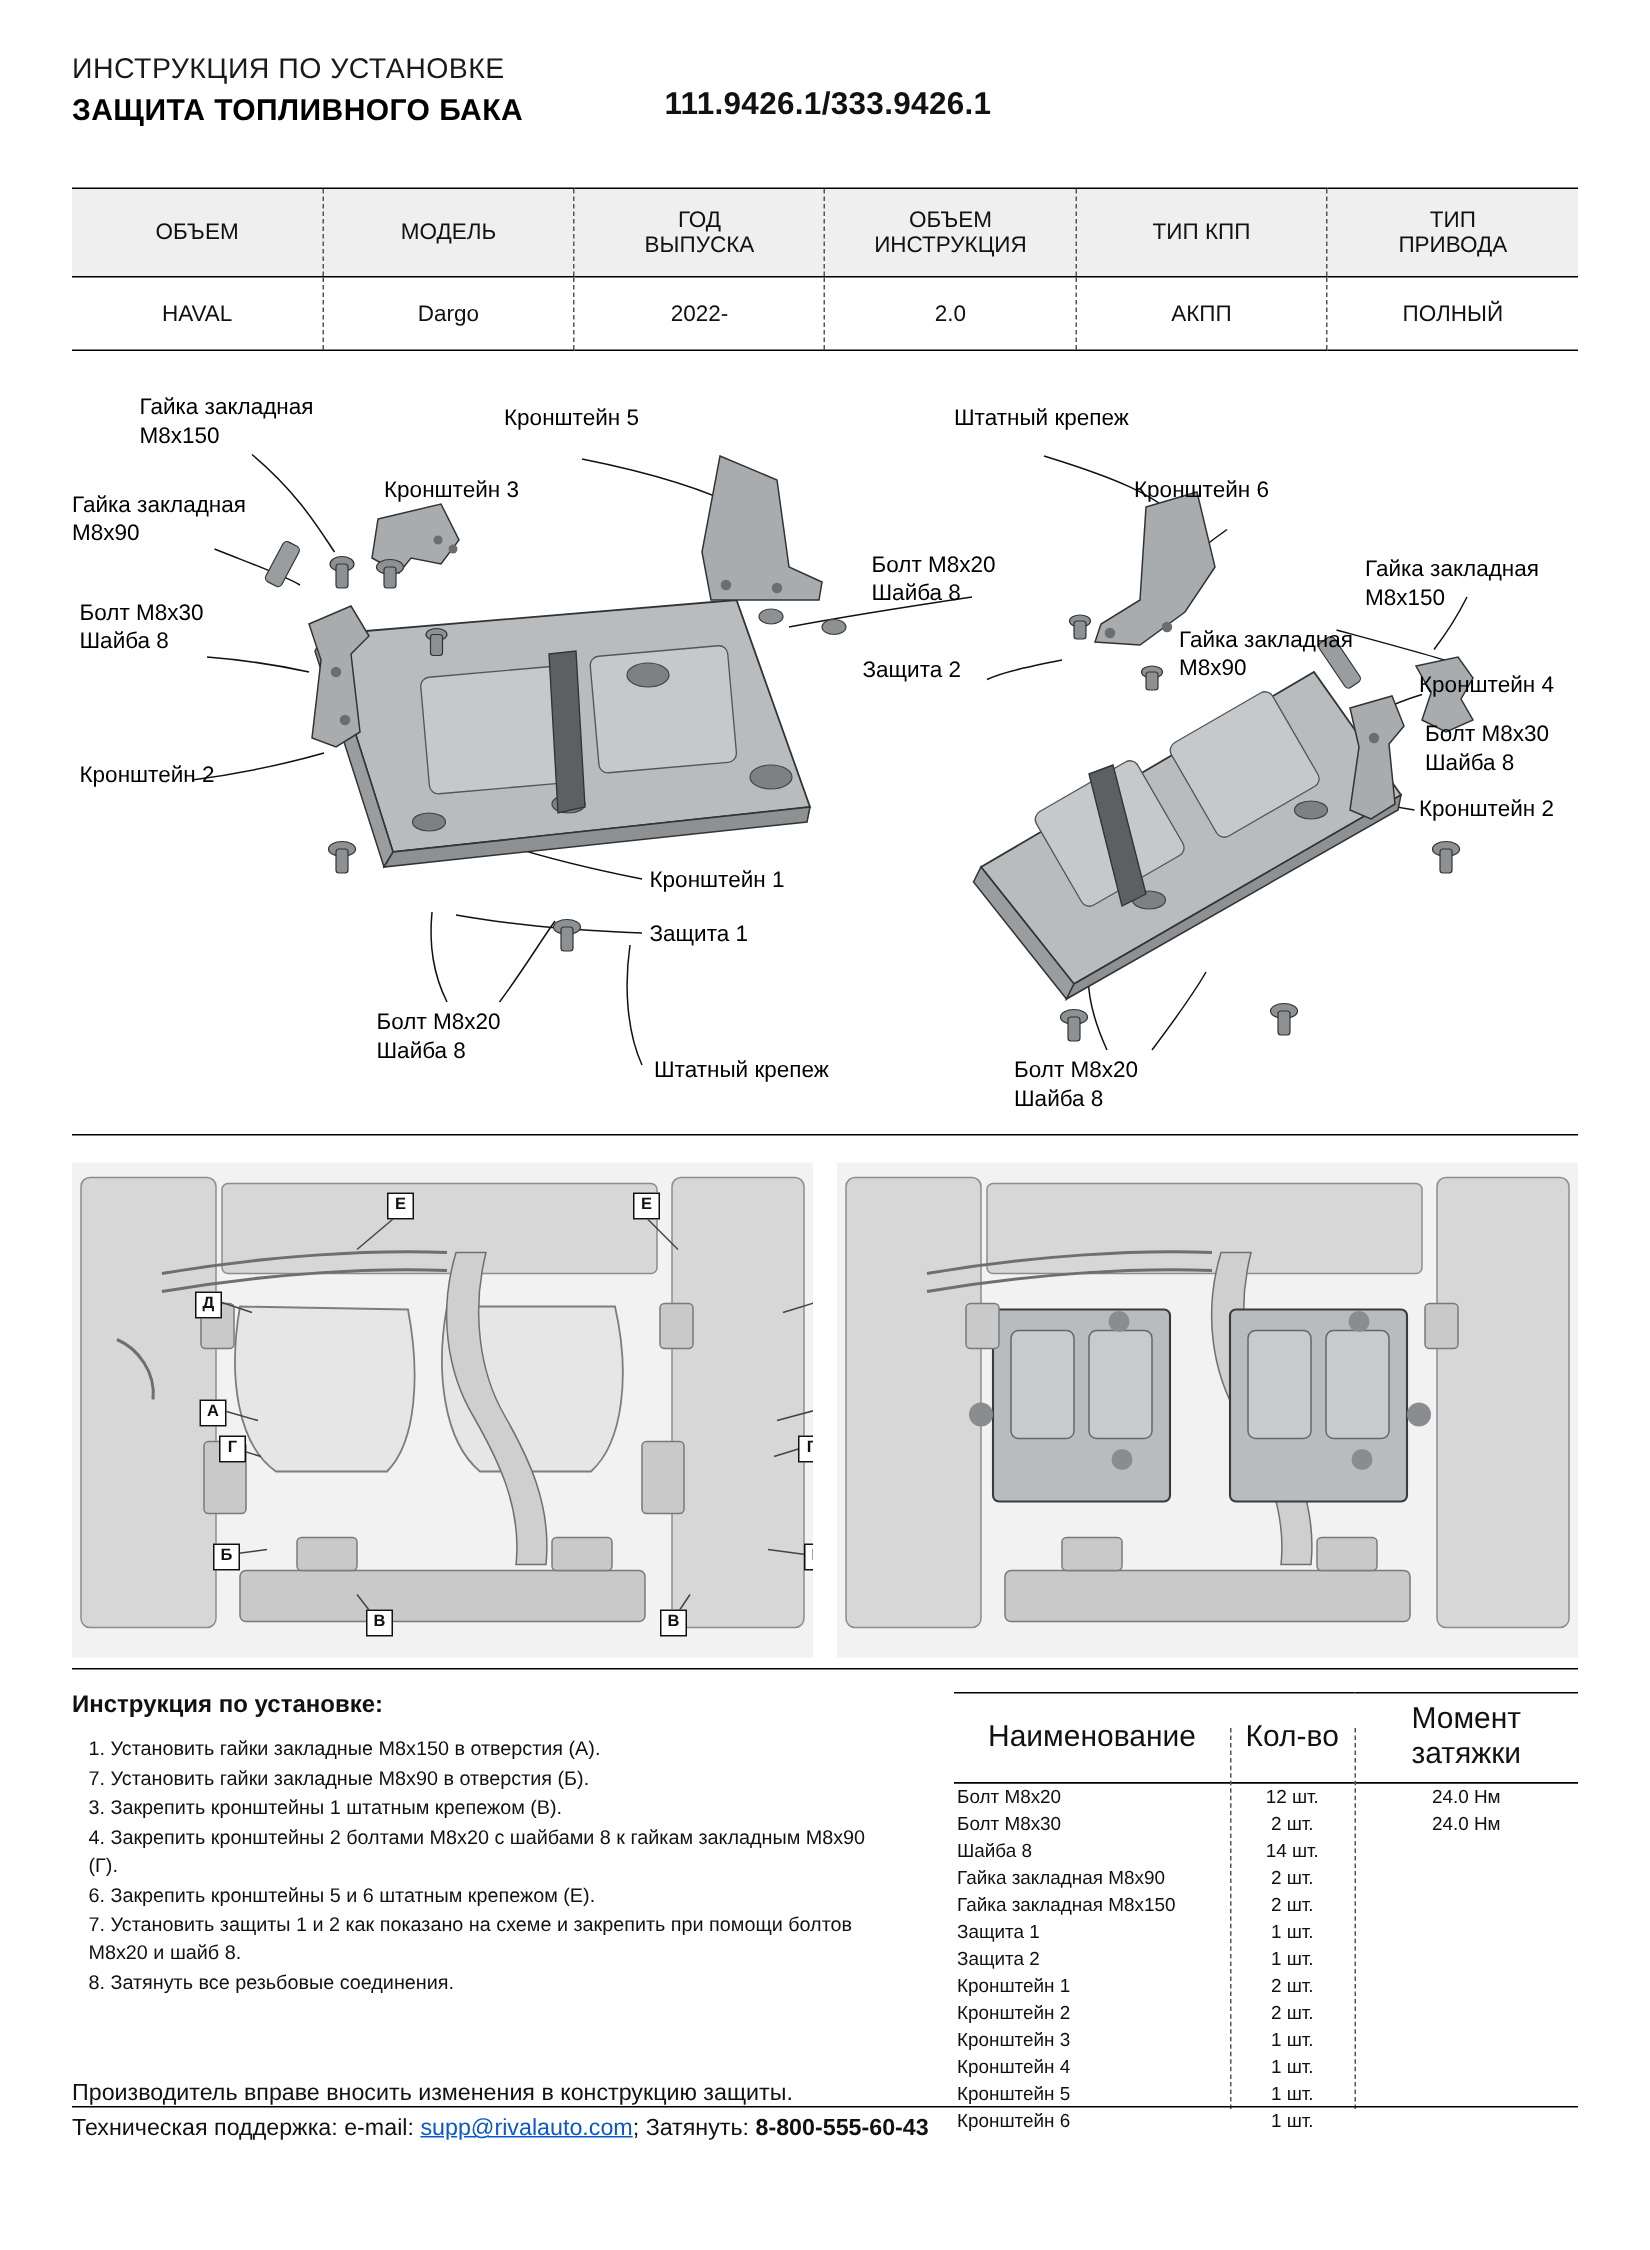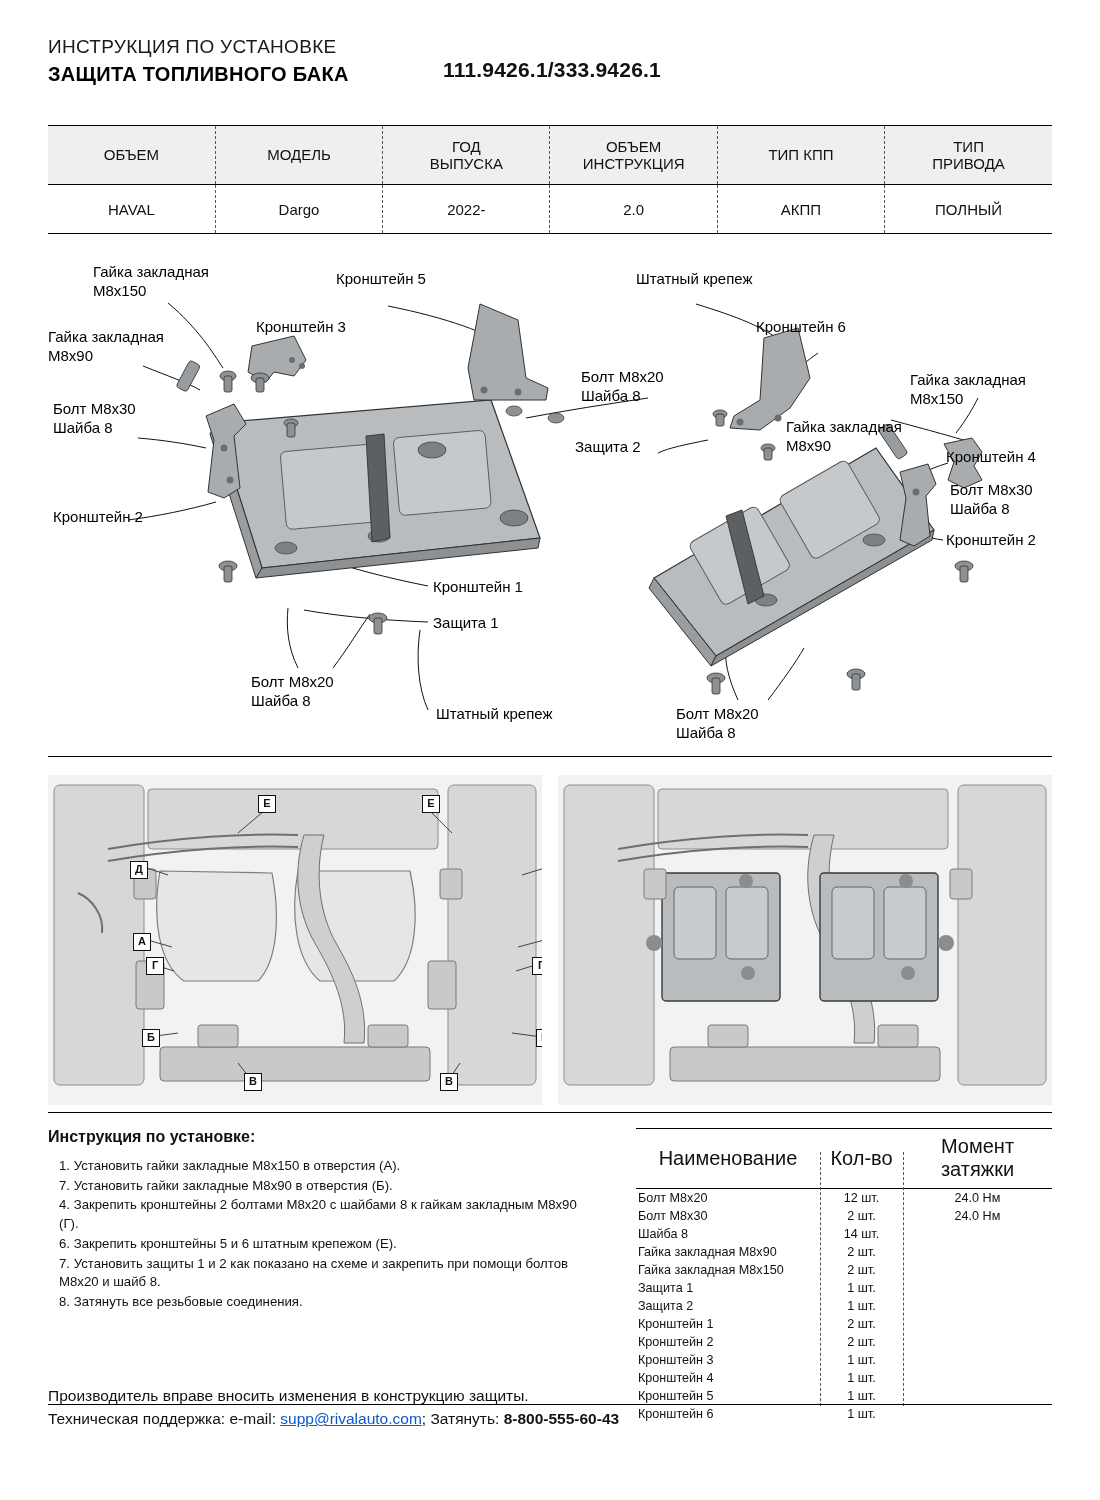--- a/index.html
+++ b/index.html
@@ -526,20 +526,21 @@
     </div>
   </div>
 
   <div class="rule" style="top:1112px;"></div>
 
   <div class="instr">
     <h3>Инструкция по установке:</h3>
     <ol>
       <li>1. Установить гайки закладные M8x150 в отверстия (А).</li>
       <li>7. Установить гайки закладные M8x90 в отверстия (Б).</li>
+      <li>3. Закрепить кронштейны 1 штатным крепежом (В).</li>
       <li>4. Закрепить кронштейны 2 болтами M8x20 с шайбами 8 к гайкам закладным M8x90 (Г).</li>
       <li>6. Закрепить кронштейны 5 и 6 штатным крепежом (Е).</li>
       <li>7. Установить защиты 1 и 2 как показано на схеме и закрепить при помощи болтов M8x20 и шайб 8.</li>
       <li>8. Затянуть все резьбовые соединения.</li>
     </ol>
   </div>
 
   <div class="parts">
     <div class="vdash-a"></div>
     <div class="vdash-b"></div>

